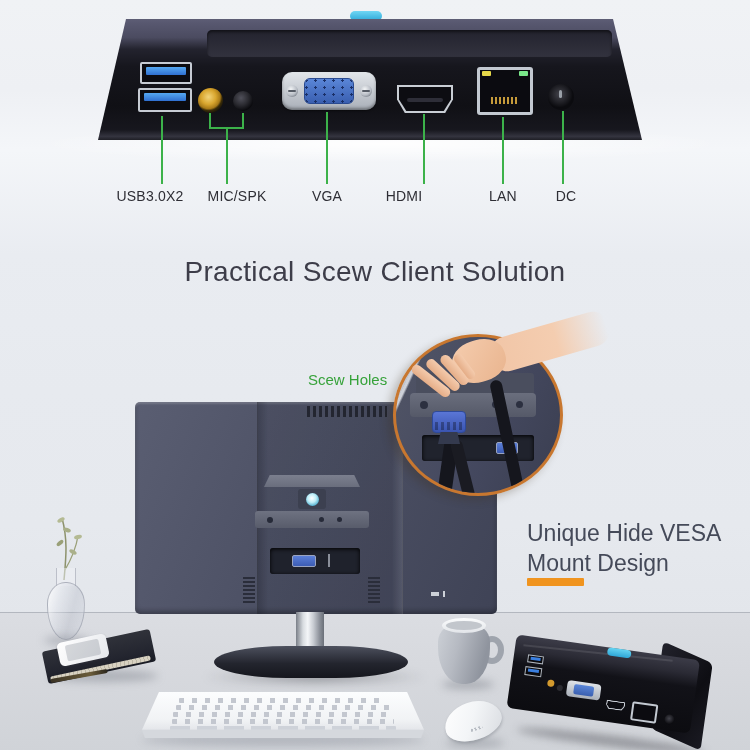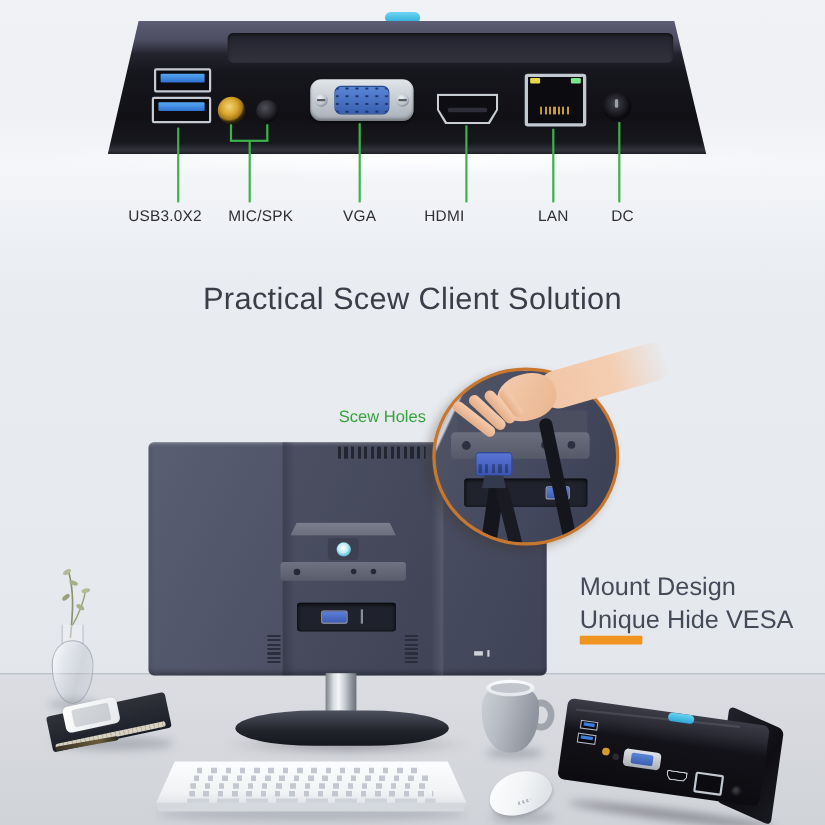--- a/index.html
+++ b/index.html
@@ -177,22 +177,22 @@
   <div class="abs" style="left:392px;top:318px;width:240px;height:115px;">
     <div class="abs" style="left:96px;top:6px;width:124px;height:35px;border-radius:18px;transform:rotate(-16deg);background:linear-gradient(90deg,#f1c5a6 0%,#f4cdb0 55%,rgba(244,205,176,0) 97%);"></div>
     <div class="abs" style="left:60px;top:22px;width:54px;height:42px;border-radius:46%;transform:rotate(-16deg);background:linear-gradient(135deg,#f5cdaf,#e9b априб48e);background:linear-gradient(135deg,#f5cdaf,#e9b48e);"></div>
     <div class="finger" style="left:16px;top:58px;width:46px;transform:rotate(38deg);"></div>
     <div class="finger" style="left:30px;top:52px;width:42px;transform:rotate(43deg);"></div>
     <div class="finger" style="left:44px;top:47px;width:37px;transform:rotate(48deg);"></div>
     <div class="finger" style="left:58px;top:44px;width:29px;height:9px;transform:rotate(53deg);"></div>
   </div>
 
   <div class="caption">
+    <div>Unique Hide VESA</div>
     <div>Mount Design</div>
-    <div>Unique Hide VESA</div>
   </div>
   <div class="caption-underline"></div>
 
   <div class="abs" style="left:36px;top:510px;width:64px;height:135px;">
     <svg width="60" height="72" style="position:absolute;left:2px;top:0;">
       <path d="M26 70 C28 48 30 30 24 8" stroke="#8d926c" stroke-width="1.5" fill="none"></path>
       <path d="M27 60 C34 48 38 38 40 26" stroke="#9aa078" stroke-width="1.3" fill="none"></path>
       <ellipse cx="23" cy="10" rx="4" ry="2" fill="#b4ba93" transform="rotate(-30 23 10)"></ellipse>
       <ellipse cx="29" cy="20" rx="4" ry="2" fill="#a8ae88" transform="rotate(20 29 20)"></ellipse>
       <ellipse cx="40" cy="27" rx="4" ry="2" fill="#b4ba93" transform="rotate(-15 40 27)"></ellipse>

